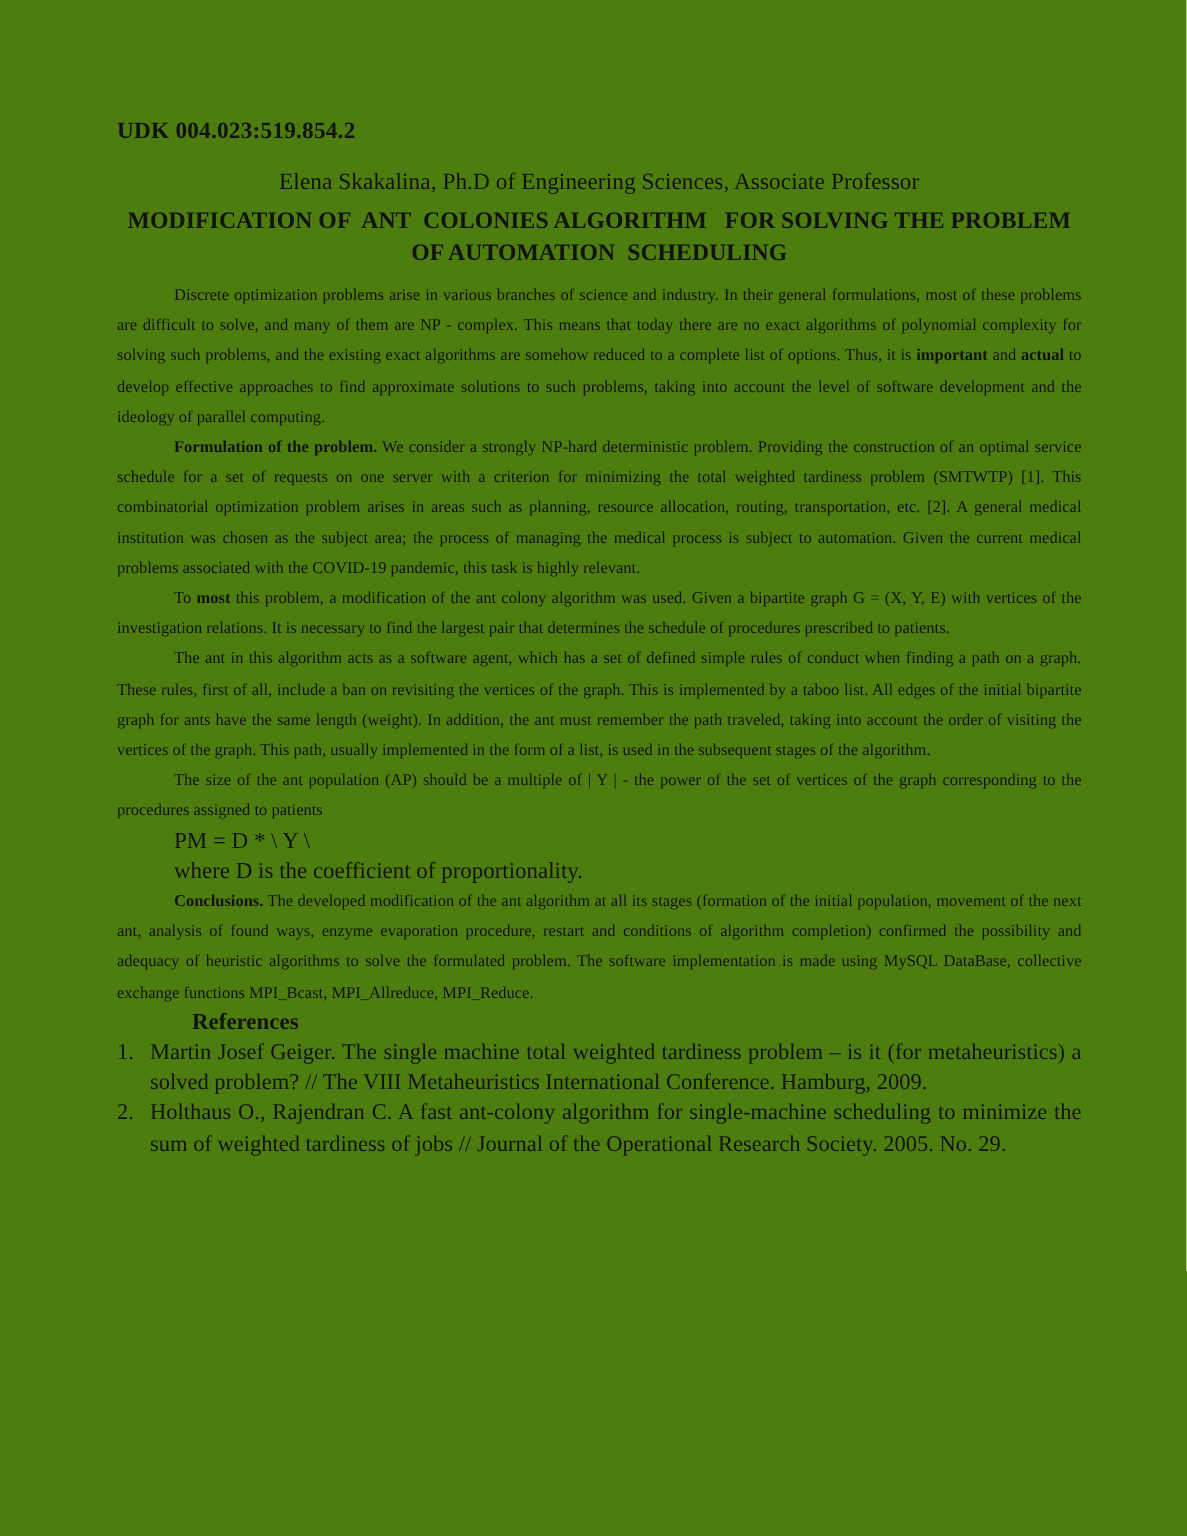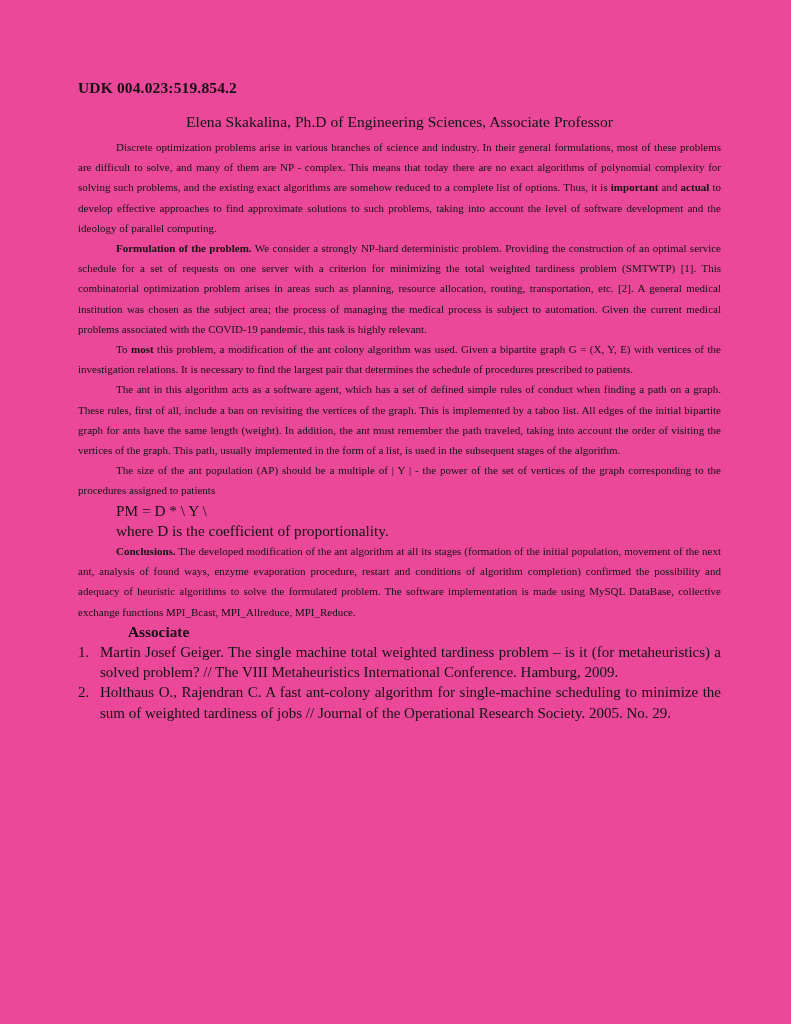--- a/index.html
+++ b/index.html
@@ -4,21 +4,21 @@
 <style>
   html, body {
     margin: 0;
     padding: 0;
     background: #ffffff;
   }
   .page {
     position: relative;
     width: 791px;
     height: 1024px;
-    background: #ec4899;
+    background: #4d7c0f;
     overflow: hidden;
     font-family: "Liberation Serif", "DejaVu Serif", serif;
     color: #121212;
   }
   .content {
     position: absolute;
     left: 78px;
     top: 78px;
     width: 643px;
   }
@@ -106,39 +106,41 @@
 </head>
 <body>
 
 <div class="page">
   <div class="content">
 
     <div class="udk">UDK 004.023:519.854.2</div>
 
     <div class="author">Elena Skakalina, Ph.D of Engineering Sciences, Associate Professor</div>
 
+    <div class="title">MODIFICATION OF  ANT  COLONIES ALGORITHM   FOR SOLVING THE PROBLEM
+OF AUTOMATION  SCHEDULING</div>
 
     <p class="body"><span>Discrete optimization problems arise in various branches of science and industry. In their general formulations, most of these problems are difficult to solve, and many of them are NP - complex. This means that today there are no exact algorithms of polynomial complexity for solving such problems, and the existing exact algorithms are somehow reduced to a complete list of options. Thus, it is </span><b>important</b><span> and </span><b>actual</b><span> to develop effective approaches to find approximate solutions to such problems, taking into account the level of software development and the ideology of parallel computing.</span></p>
 
     <p class="body"><b>Formulation of the problem.</b><span> We consider a strongly NP-hard deterministic problem. Providing the construction of an optimal service schedule for a set of requests on one server with a criterion for minimizing the total weighted tardiness problem (SMTWTP) [1]. This combinatorial optimization problem arises in areas such as planning, resource allocation, routing, transportation, etc. [2]. A general medical institution was chosen as the subject area; the process of managing the medical process is subject to automation. Given the current medical problems associated with the COVID-19 pandemic, this task is highly relevant.</span></p>
 
     <p class="body"><span>To </span><b>most</b><span> this problem, a modification of the ant colony algorithm was used. Given a bipartite graph G = (X, Y, E) with vertices of the investigation relations. It is necessary to find the largest pair that determines the schedule of procedures prescribed to patients.</span></p>
 
     <p class="body">The ant in this algorithm acts as a software agent, which has a set of defined simple rules of conduct when finding a path on a graph. These rules, first of all, include a ban on revisiting the vertices of the graph. This is implemented by a taboo list. All edges of the initial bipartite graph for ants have the same length (weight). In addition, the ant must remember the path traveled, taking into account the order of visiting the vertices of the graph. This path, usually implemented in the form of a list, is used in the subsequent stages of the algorithm.</p>
 
     <p class="body">The size of the ant population (AP) should be a multiple of | Y | - the power of the set of vertices of the graph corresponding to the procedures assigned to patients</p>
 
     <p class="formula">PM = D * \ Y \</p>
 
     <p class="formula">where D is the coefficient of proportionality.</p>
 
 
     <p class="body"><b>Conclusions.</b><span> The developed modification of the ant algorithm at all its stages (formation of the initial population, movement of the next ant, analysis of found ways, enzyme evaporation procedure, restart and conditions of algorithm completion) confirmed the possibility and adequacy of heuristic algorithms to solve the formulated problem. The software implementation is made using MySQL DataBase, collective exchange functions MPI_Bcast, MPI_Allreduce, MPI_Reduce.</span></p>
 
-    <div class="refs-heading">Associate</div>
+    <div class="refs-heading">References</div>
 
     <ol class="refs">
       <li>Martin Josef Geiger. The single machine total weighted tardiness problem – is it (for metaheuristics) a solved problem? // The VIII Metaheuristics International Conference. Hamburg, 2009.</li>
       <li>Holthaus O., Rajendran C. A fast ant-colony algorithm for single-machine scheduling to minimize the sum of weighted tardiness of jobs // Journal of the Operational Research Society. 2005. No. 29.</li>
     </ol>
 
   </div>
 </div>
 
 </body></html>

